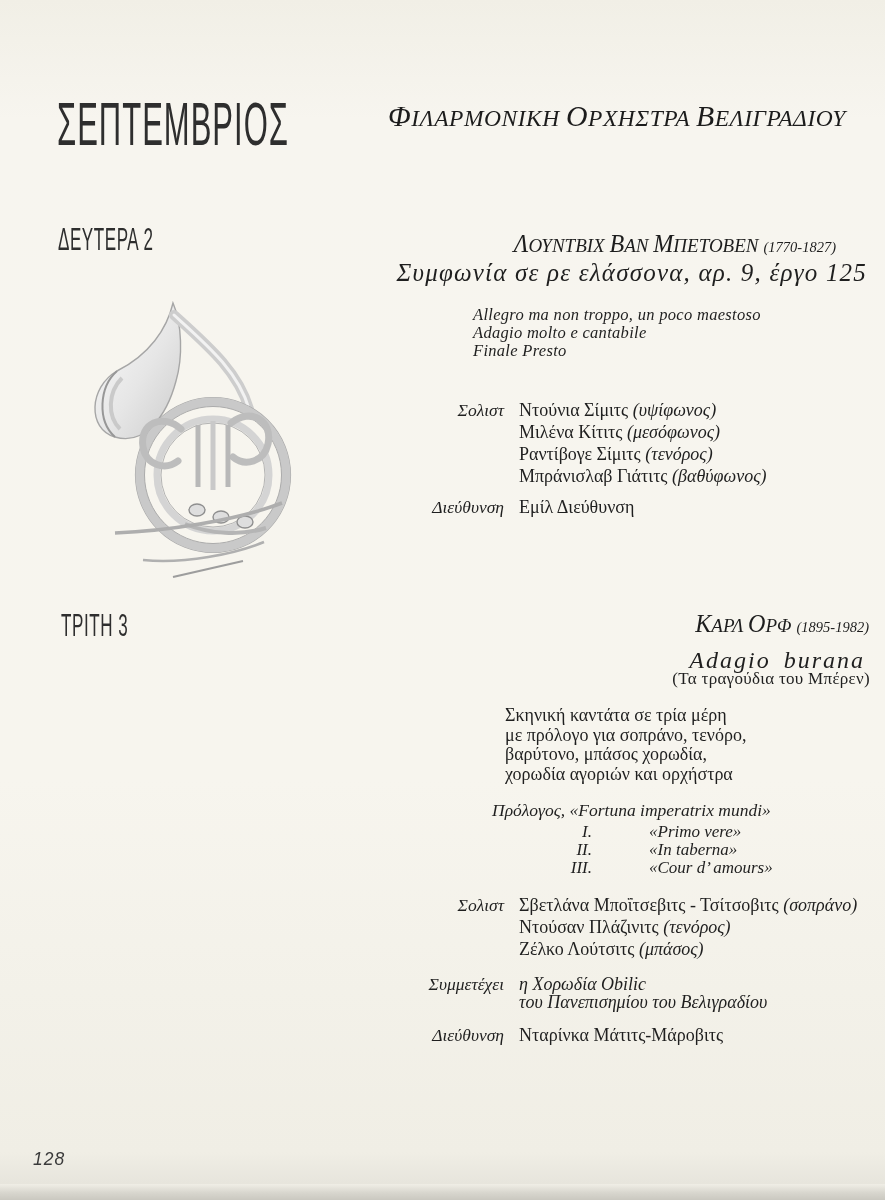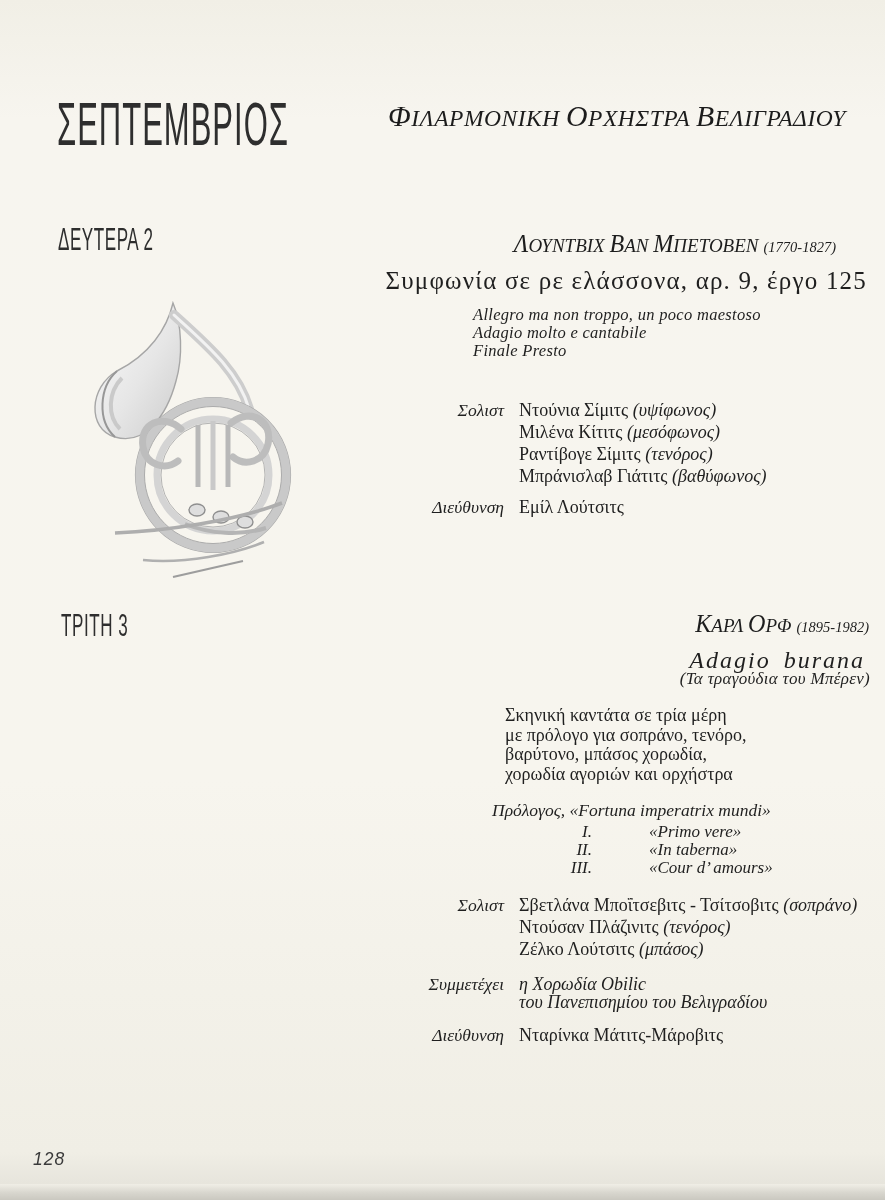--- a/index.html
+++ b/index.html
@@ -27,23 +27,23 @@
   .orchestra-title{
     left:388px;top:105px;font-style:italic;font-size:23.5px;letter-spacing:0.5px;color:#1c1c1c;
   }
   .caps-initials .ini{font-size:1.27em;line-height:0;}
 
   .composer-line{font-style:italic;font-size:19px;color:#1d1d1d;}
   .composer-line .dates{font-size:14.5px;margin-left:5px;}
   .composer-1{left:336px;top:235px;width:500px;}
   .composer-2{left:369px;top:615px;width:500px;}
 
-  .work-title-1{left:347px;top:267px;width:520px;font-size:25px;letter-spacing:1.2px;}
+  .work-title-1{left:347px;top:259px;width:520px;font-style:italic;font-size:25px;letter-spacing:1.2px;}
   .work-title-2{left:345px;top:647px;width:520px;font-style:italic;font-size:24px;letter-spacing:2px;word-spacing:5px;}
-  .work-subtitle-2{left:350px;top:669px;width:520px;font-style:italic;font-size:17px;letter-spacing:0.3px;}
+  .work-subtitle-2{left:350px;top:669px;width:520px;font-size:17px;letter-spacing:0.3px;}
 
   .movements{left:473px;top:306px;font-style:italic;font-size:16.5px;line-height:18.2px;letter-spacing:0.3px;}
   .description{left:505px;top:706px;font-size:18px;line-height:19.5px;}
 
   .prologue{left:492px;top:800px;font-style:italic;font-size:17.5px;}
   .section-row{left:0;width:885px;font-style:italic;font-size:17px;}
   .section-row .num{position:absolute;left:0;width:592px;text-align:right;}
   .section-row .sec-text{position:absolute;left:601px;white-space:nowrap;margin-left:48px;}
 
   .cast-row{left:0;width:885px;font-size:18px;}
@@ -87,21 +87,21 @@
   <span class="val"><span>Μιλένα Κίτιτς</span> <span class="voice">(μεσόφωνος)</span></span>
 </div>
 <div class="abs cast-row" style="top:444px">
   <span class="val"><span>Ραντίβογε Σίμιτς</span> <span class="voice">(τενόρος)</span></span>
 </div>
 <div class="abs cast-row" style="top:466px">
   <span class="val"><span>Μπράνισλαβ Γιάτιτς</span> <span class="voice">(βαθύφωνος)</span></span>
 </div>
 <div class="abs cast-row" style="top:497px">
   <span class="lbl">Διεύθυνση</span>
-  <span class="val">Εμίλ Λούτσιτς</span>
+  <span class="val">Εμίλ Διεύθυνση</span>
 </div>
 
 <svg class="abs horn" viewBox="0 0 237 292" aria-hidden="true">
   <defs>
     <linearGradient id="bellg" x1="0" y1="0" x2="1" y2="1">
       <stop offset="0" stop-color="#fbfbfb"></stop>
       <stop offset="0.55" stop-color="#e6e6e6"></stop>
       <stop offset="1" stop-color="#cccccc"></stop>
     </linearGradient>
   </defs>

